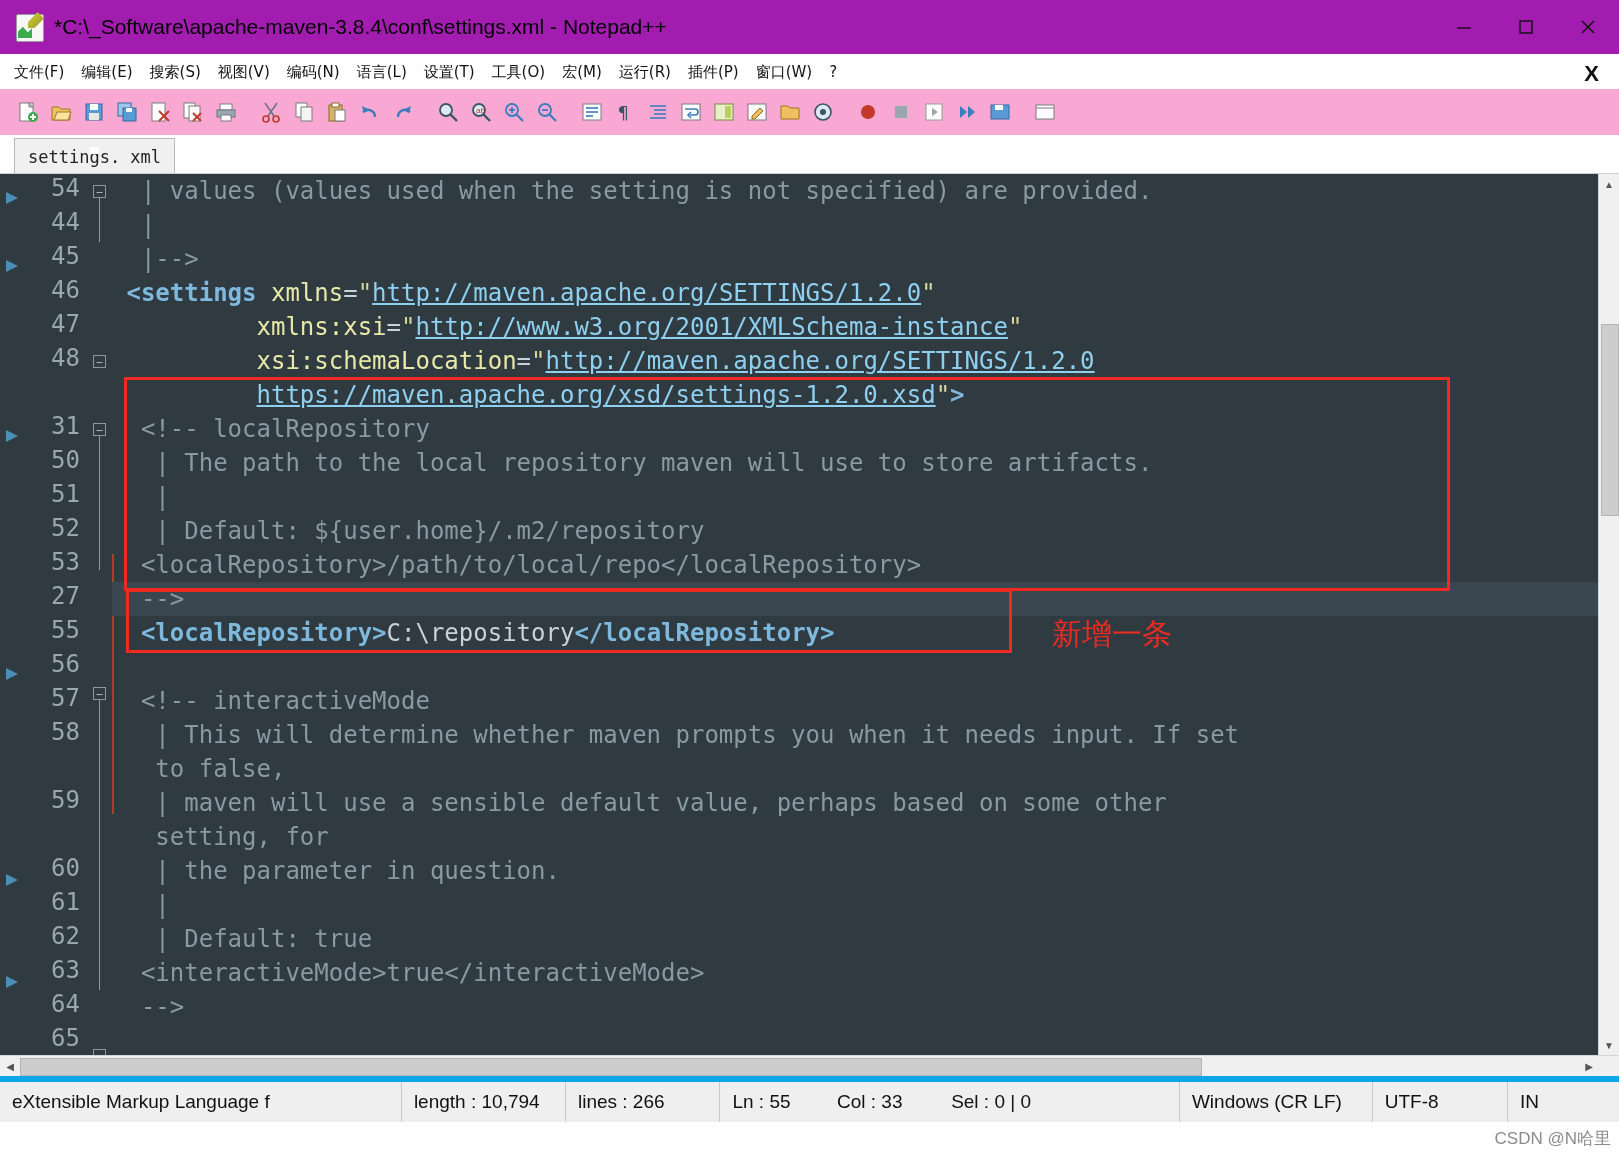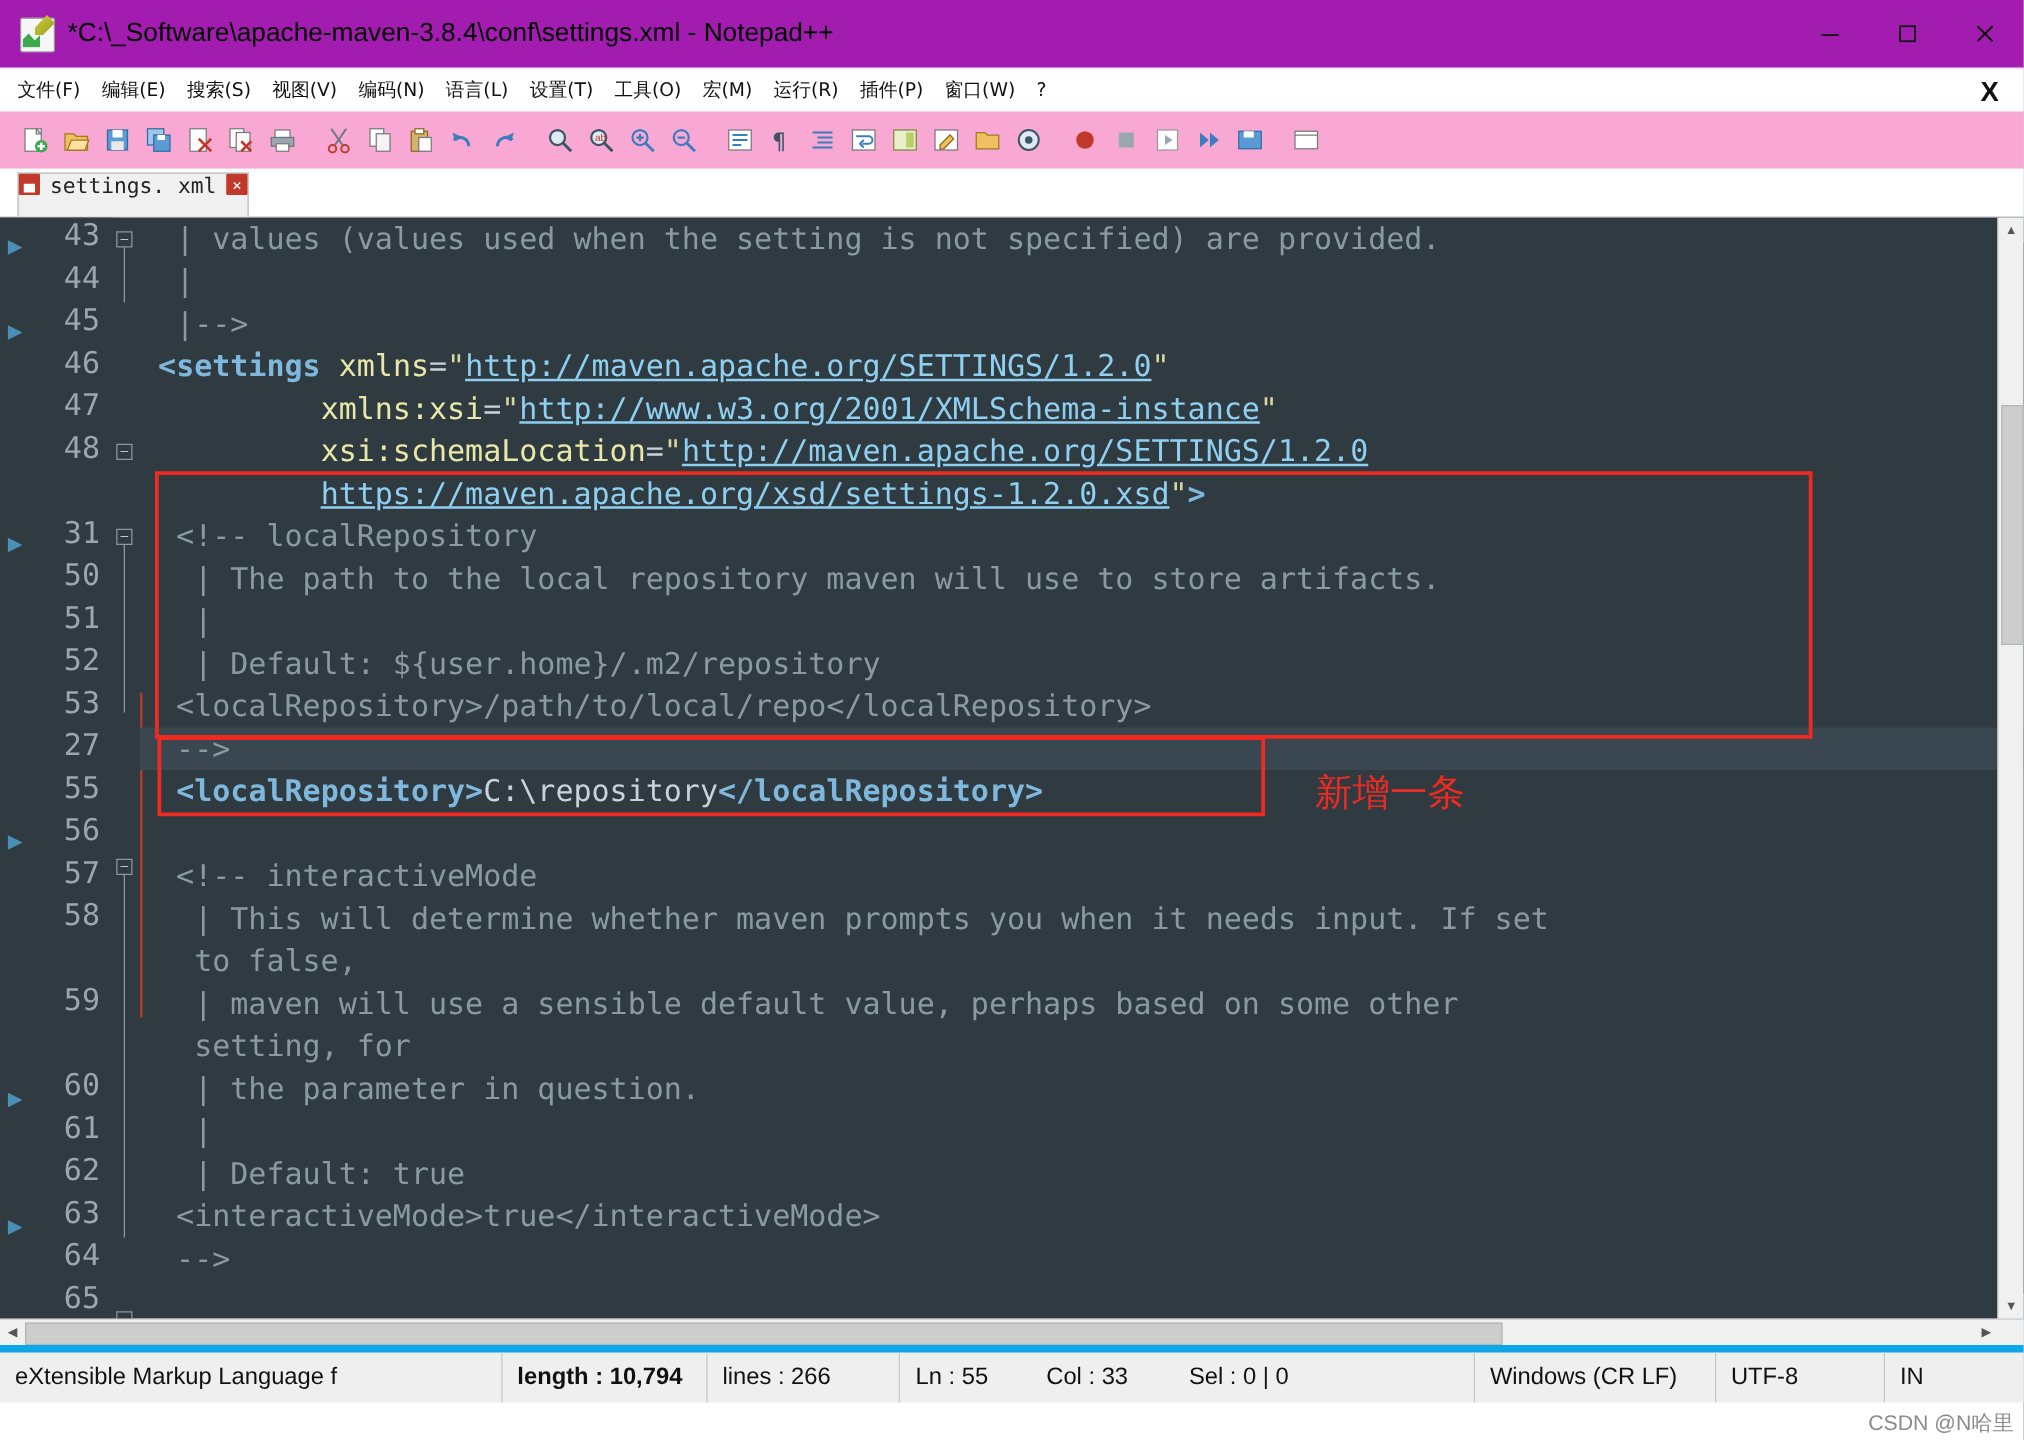--- a/index.html
+++ b/index.html
@@ -75,22 +75,22 @@
   .tbtn.gap{margin-left:12px;}
   .ic{width:22px;height:22px;display:block;}
 
   
   .tabbar{
     height:38px;background:#ffffff;display:flex;align-items:flex-end;
     padding-left:14px;border-bottom:1px solid #cfcfcf;
   }
   .tab{
     height:34px;background:#f0f0f0;border:1px solid #b9b9b9;border-bottom:none;
-    display:flex;padding:0 0;gap:8px;
-    font-family:"DejaVu Sans Mono", monospace;font-size:17px;color:#222;
+    display:flex;align-items:center;padding:0 13px;gap:8px;
+    font-family:"DejaVu Sans Mono", monospace;font-size:17px;color:#222;flex-direction:column;
   }
   .tab .save-ic{
     width:17px;height:17px;background:#c0392b;position:relative;border-radius:1px;
   }
   .tab .save-ic:after{
     content:"";position:absolute;left:4px;top:8px;width:9px;height:7px;background:#fff;
   }
   .tab .x-ic{
     width:17px;height:17px;background:#c0392b;color:#fff;font-size:12px;
     display:flex;align-items:center;justify-content:center;border-radius:1px;
@@ -459,21 +459,21 @@
   <div class="leftbar">
     <div class="mark" style="top:18px;"></div>
     <div class="mark" style="top:86px;"></div>
     <div class="mark" style="top:256px;"></div>
     <div class="mark" style="top:494px;"></div>
     <div class="mark" style="top:700px;"></div>
     <div class="mark" style="top:802px;"></div>
   </div>
 
   <div class="gutter" id="gutter">
-      <div class="ln">43</div>
+      <div class="ln">54</div>
       <div class="ln">44</div>
       <div class="ln">45</div>
       <div class="ln">46</div>
       <div class="ln">47</div>
       <div class="ln h2">48</div>
       <div class="ln">31</div>
       <div class="ln">50</div>
       <div class="ln">51</div>
       <div class="ln">52</div>
       <div class="ln">53</div>
@@ -523,21 +523,21 @@
 </div>
 
 <div class="hscrollwrap">
   <div class="arrow">◀</div>
   <div class="thumb" style="width:1180px;"></div>
   <div class="arrow" style="position:absolute;right:20px;">▶</div>
 </div>
 
 <div class="statusbar">
   <div class="sb" style="width:418px;">eXtensible Markup Language f</div>
-  <div class="sb" style="width:170px;font-weight:bold;">length : 10,794</div>
+  <div class="sb" style="width:170px;">length : 10,794</div>
   <div class="sb" style="width:160px;border-right:1px solid #c8c8c8;">lines : 266</div>
   <div class="sb" style="width:108px;border-right:none;">Ln : 55</div>
   <div class="sb" style="width:118px;border-right:none;">Col : 33</div>
   <div class="sb" style="width:250px;">Sel : 0 | 0</div>
   <div class="sb" style="width:200px;">Windows (CR LF)</div>
   <div class="sb" style="width:140px;">UTF-8</div>
   <div class="sb" style="flex:1;border-right:none;justify-content:flex-end;padding-right:80px;">IN</div>
 </div>
 <div class="watermark">CSDN @N哈里</div>
 

